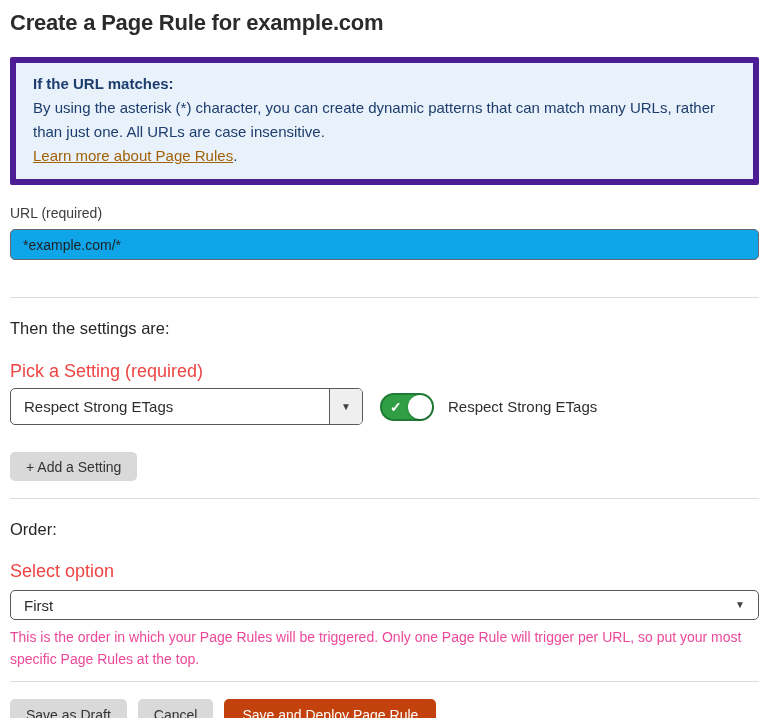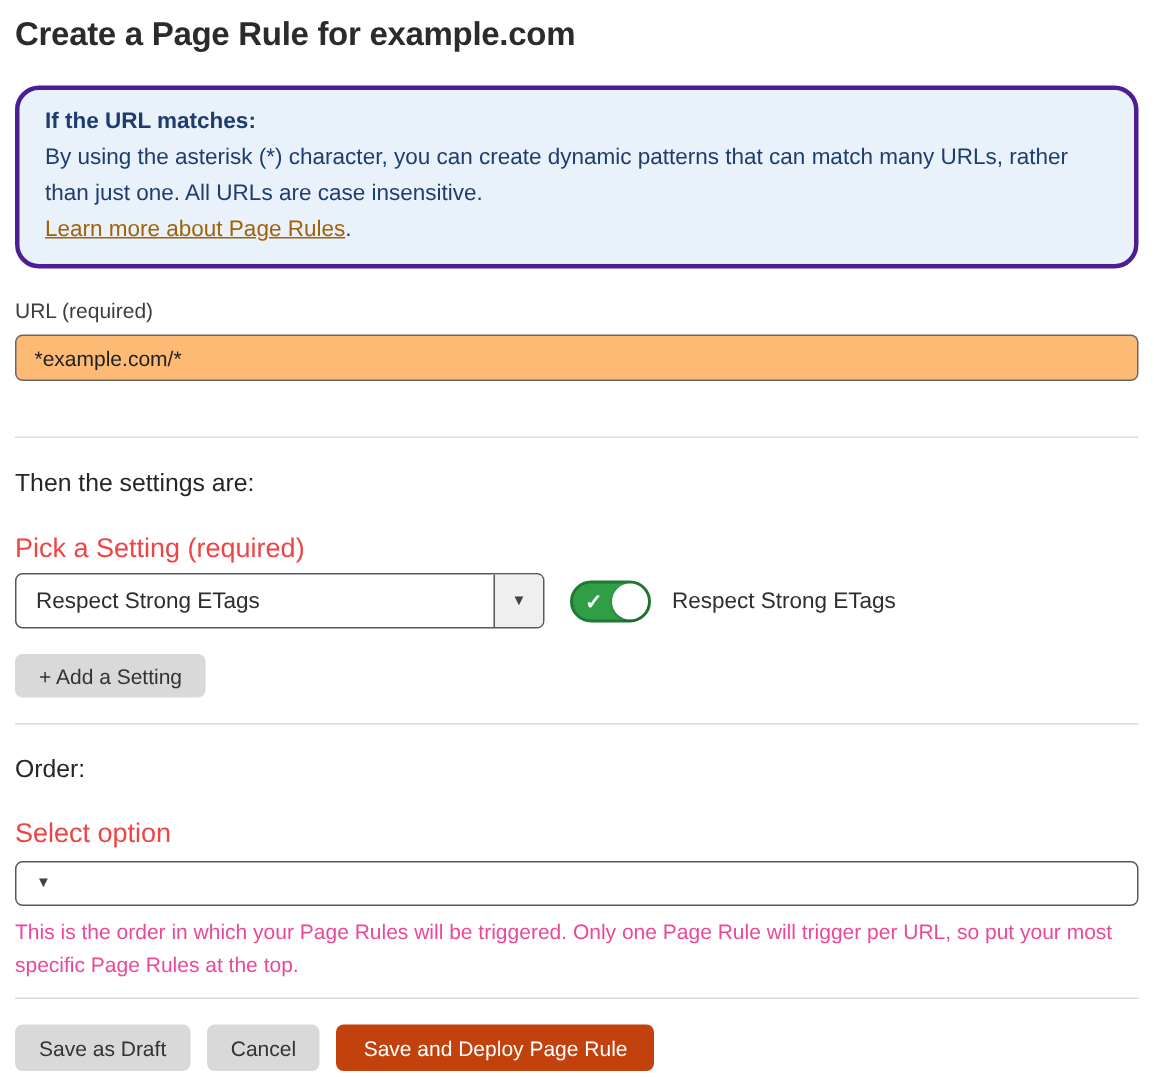--- a/index.html
+++ b/index.html
@@ -15,41 +15,41 @@
   .page-title {
     margin-top: 10px;
     font-size: 22px; line-height: 26px;
     font-weight: 700; color: #2b2b2b;
     letter-spacing: -0.2px;
   }
 
   .info-box {
     margin-top: 21px;
     background: #e9f1fb;
-    border: 3px solid #4c1d95;
-    border-radius: 16px;
+    border: 6px solid #4c1d95;
+    border-radius: 2px;
     padding: 9px 17px 11px 17px;
     font-size: 15px; line-height: 24px;
     color: #1d3d6e;
   }
   .info-box .info-heading { font-weight: 700; }
   .info-box a.info-link {
     color: #a16207; text-decoration: underline; cursor: pointer;
   }
 
   .field-label {
     margin-top: 20px;
     font-size: 14px; color: #3d3d3d;
   }
 
   .url-input {
     display: block;
     margin-top: 8px;
     width: 100%; height: 31px;
-    background: #fdba74;
+    background: #0ea5e9;
     border: 1px solid #66686b;
     border-radius: 5px;
     padding: 0 12px;
     font-family: "Liberation Sans", sans-serif;
     font-size: 14px; color: #1f2023;
   }
 
   hr.divider {
     border: none; border-top: 1px solid #dcdcdc; height: 0;
   }
@@ -122,21 +122,21 @@
     display: inline-flex; align-items: center; justify-content: center;
     height: 31px;
     border: none; border-radius: 5px;
     font-family: "Liberation Sans", sans-serif;
     font-size: 14px;
     cursor: pointer;
     padding: 0 16px;
   }
   .btn-gray { background: #d9d9d9; color: #333333; }
   .btn-blue { background: #c2410c; color: #ffffff; padding: 0 18px; }
-  .add-setting-btn { margin-top: 17px; height: 29px; }
+  .add-setting-btn { margin-top: 27px; height: 29px; }
 
   .order-select {
     margin-top: 8px;
     width: 100%; height: 30px;
     background: #ffffff;
     border: 1px solid #555a5f;
     border-radius: 5px;
     display: flex; align-items: center;
     padding: 0 13px;
     cursor: pointer;
@@ -192,20 +192,21 @@
   </div>
 
   <button class="btn btn-gray add-setting-btn">+ Add a Setting</button>
 
   <hr class="divider hr-2">
 
   <div class="section-heading">Order:</div>
   <div class="sub-label" style="margin-top:22px;">Select option</div>
 
   <div class="order-select">
+    <div class="select-value">First</div>
     <span class="chevron">▼</span>
   </div>
 
   <div class="help-text">This is the order in which your Page Rules will be triggered. Only one Page Rule will trigger per URL, so put your most specific Page Rules at the top.</div>
 
   <hr class="divider hr-3">
 
   <div class="button-row">
     <button class="btn btn-gray">Save as Draft</button>
     <button class="btn btn-gray">Cancel</button>

